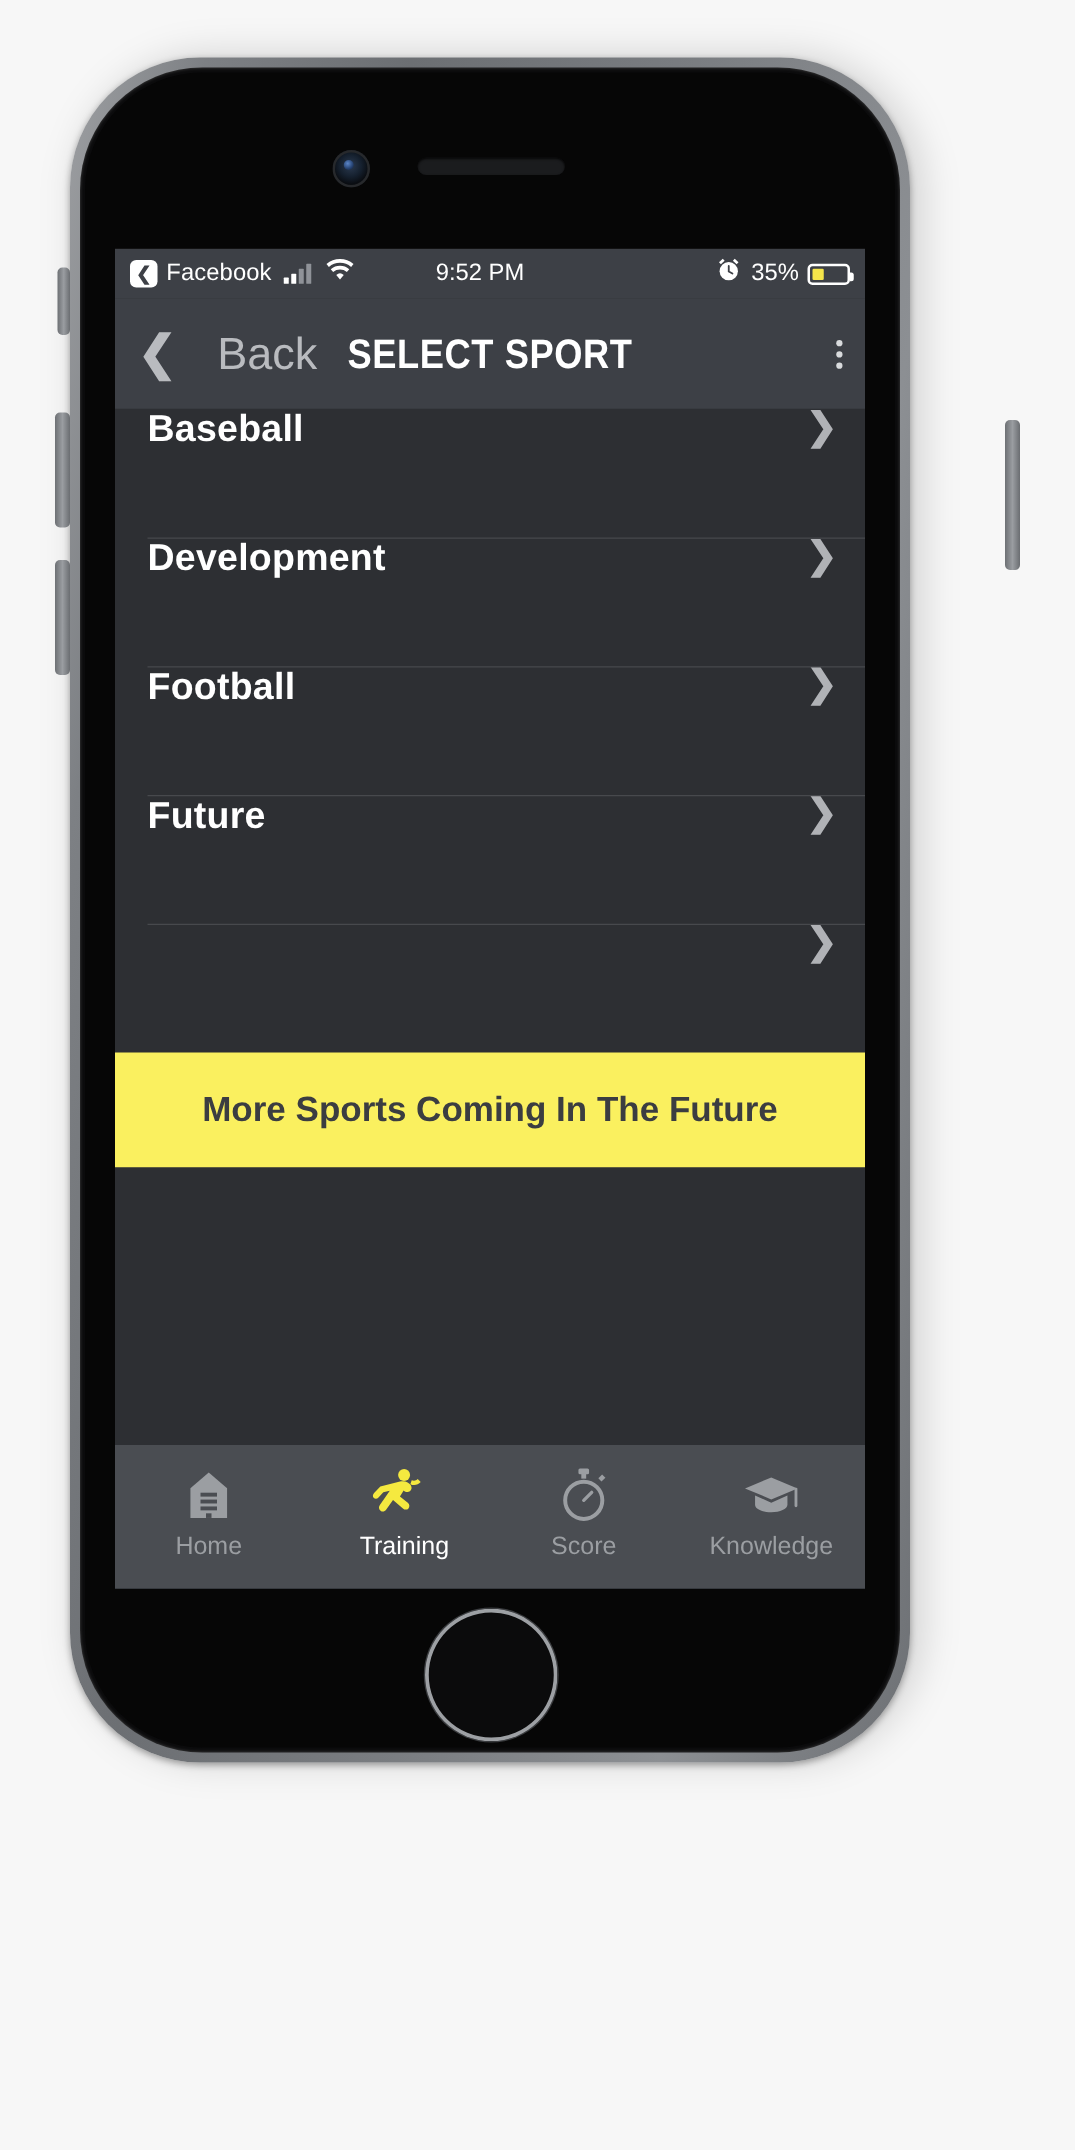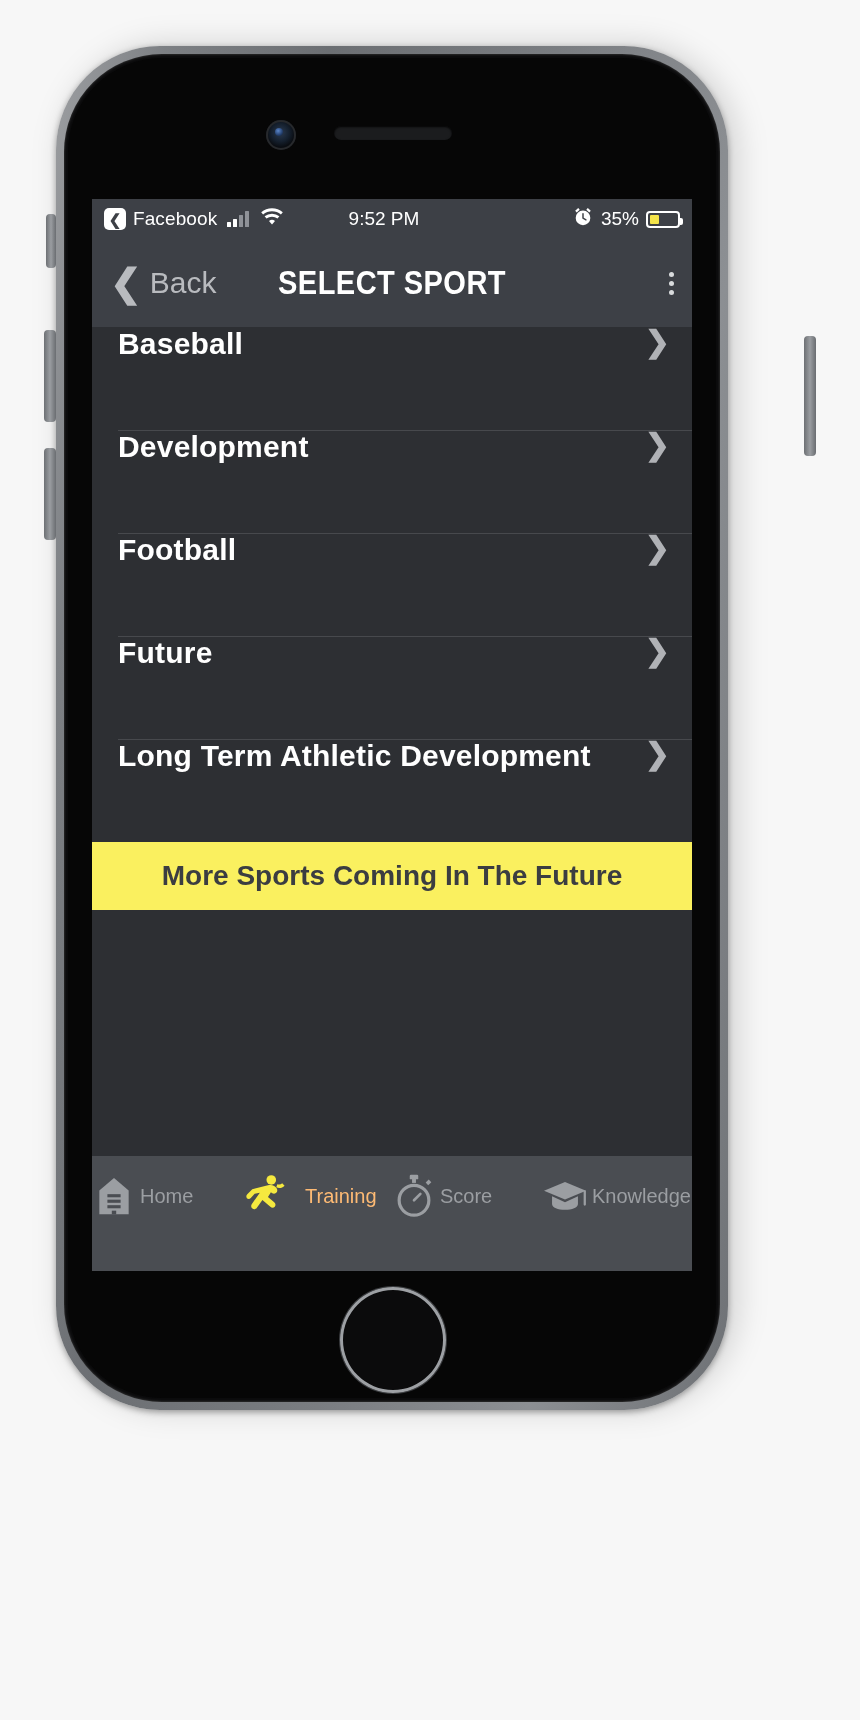--- a/index.html
+++ b/index.html
@@ -113,21 +113,21 @@
   }
   .battery .fill { height: 100%; background: #f4e44a; border-radius: 1px; }
 
   
   .navbar {
     height: 88px; background: #3d4046;
     display: flex; align-items: center; position: relative; padding: 0 18px;
   }
   .back-btn { display: flex; align-items: center; gap: 8px; color: #b9bbbf; cursor: pointer; }
   .back-chev { font-size: 38px; line-height: 1; font-weight: bold; }
-  .back-label { font-size: 30px; }
+  .back-label { font-size: 36px; margin-left: 24px; }
   .nav-title {
     position: absolute; left: 0; right: 0; text-align: center;
     color: #fff; font-size: 33px; font-weight: bold;
     letter-spacing: .5px; transform: scaleX(.88);
     font-family: "Liberation Sans Narrow", "Liberation Sans", sans-serif;
     pointer-events: none;
   }
   .kebab { margin-left: auto; display: flex; flex-direction: column; gap: 4px; cursor: pointer; z-index: 2; }
   .kebab span { width: 5px; height: 5px; border-radius: 50%; background: #d9dbdd; display:block; }
 
@@ -143,43 +143,43 @@
   }
   .list-label {
     color: #fff; font-size: 30px; font-weight: bold;
     font-family: "Liberation Sans Narrow", "Liberation Sans", sans-serif;
     letter-spacing: .2px;
   }
   .row-chev { margin-left: auto; color: #b0b2b6; font-size: 30px; font-weight: bold; line-height: 1; }
 
   
   .banner {
-    height: 68px; background: #faf05f;
+    height: 92px; background: #faf05f;
     display: flex; align-items: center; justify-content: center;
     cursor: pointer;
   }
   .banner-text {
     color: #3b3d41; font-size: 28px; font-weight: bold;
     font-family: "Liberation Sans Narrow", "Liberation Sans", sans-serif;
   }
 
   .filler { flex: 1; background: #2d2f33; }
 
   
   .tabbar {
     height: 115px; background: #4a4d52;
     display: flex; align-items: flex-start; padding-top: 14px;
   }
   .tab {
-    flex: 1; display: flex; flex-direction: row; align-items: center;
+    flex: 1; display: flex; flex-direction: column; align-items: center;
     gap: 4px; cursor: pointer;
   }
   .tab-icon { height: 52px; display: flex; align-items: center; justify-content: center; }
   .tab-label { font-size: 20px; color: #9b9ea2; }
-  .tab.active .tab-label { color: #fdba74; margin-left: 13px; }
+  .tab.active .tab-label { color: #ffffff; margin-left: 13px; }
 
   .screen-col { display: flex; flex-direction: column; height: 100%; }
 </style>
 </head>
 <body>
 
 <div id="stage">
 
   <div class="phone-shadow"></div>
   <div class="phone-body"></div>
@@ -259,21 +259,20 @@
           </div>
           <div class="list-row">
             <span class="list-label">Football</span>
             <span class="row-chev">❯</span>
           </div>
           <div class="list-row">
             <span class="list-label">Future</span>
             <span class="row-chev">❯</span>
           </div>
           <div class="list-row">
-            <span class="list-label">Long Term Athletic Development</span>
             <span class="row-chev">❯</span>
           </div>
         </div>
 
       <div class="banner">
         <span class="banner-text">More Sports Coming In The Future</span>
       </div>
 
       <div class="filler"></div>
 

